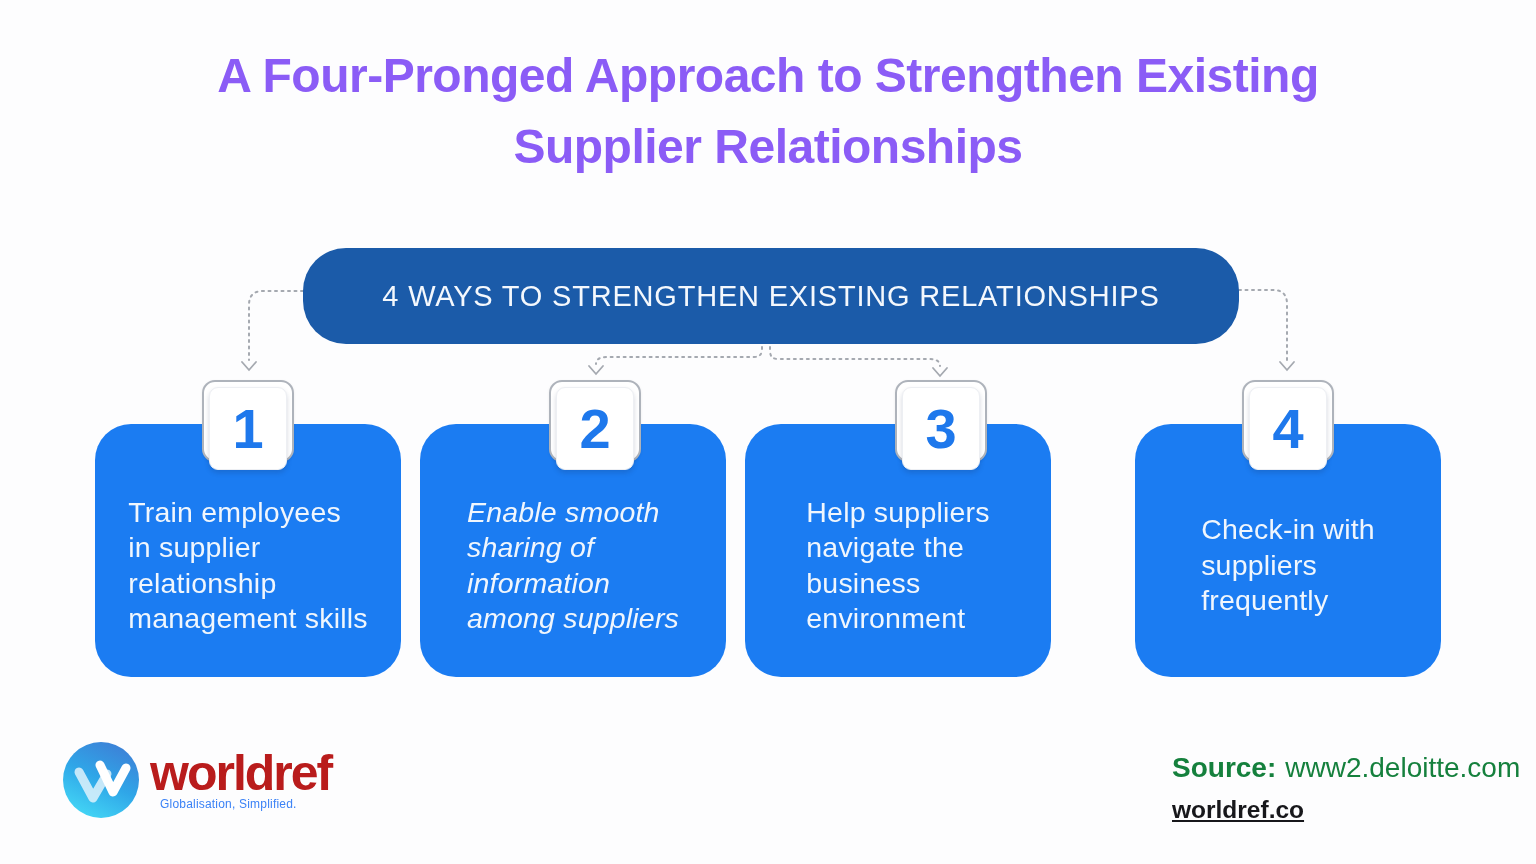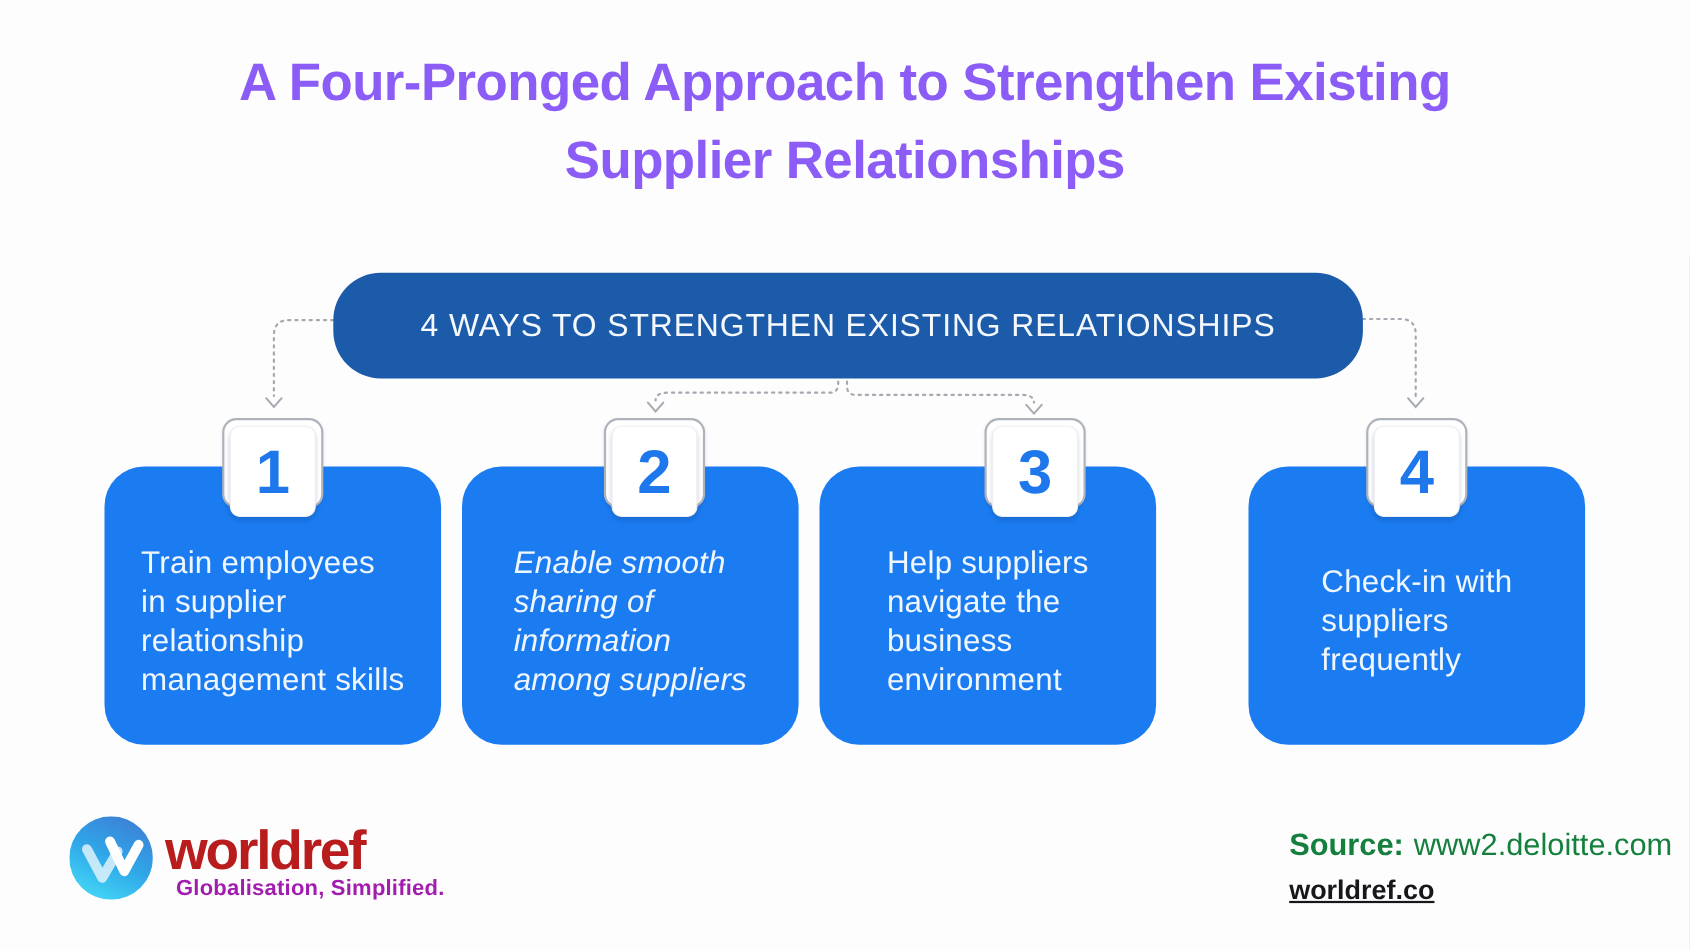--- a/index.html
+++ b/index.html
@@ -62,21 +62,21 @@
   .badge-num {
     color:#1E78EC; font-size:56px; font-weight:700; line-height:1;
   }
   .logo-mark { position:absolute; left:63px; top:742px; z-index:2; }
   .brand {
     position:absolute; left:150px; top:744px;
     font-size:50px; font-weight:700; letter-spacing:-2px; color:#b91c1c;
   }
   .tagline {
     position:absolute; left:160px; top:797px;
-    font-size:20px; font-weight:700; color:#a21caf; letter-spacing:0.2px;
+    font-size:12px; font-weight:400; color:#3b82f6; letter-spacing:0.2px;
   }
   .source-line {
     position:absolute; left:1172px; top:752px;
     font-size:28px; color:#15803d;
   }
   .source-line .lbl { font-weight:700; margin-right:9px; }
   .website {
     position:absolute; left:1172px; top:796px;
     font-size:24.5px; font-weight:700; color:#17171b;text-decoration:underline;
   }

